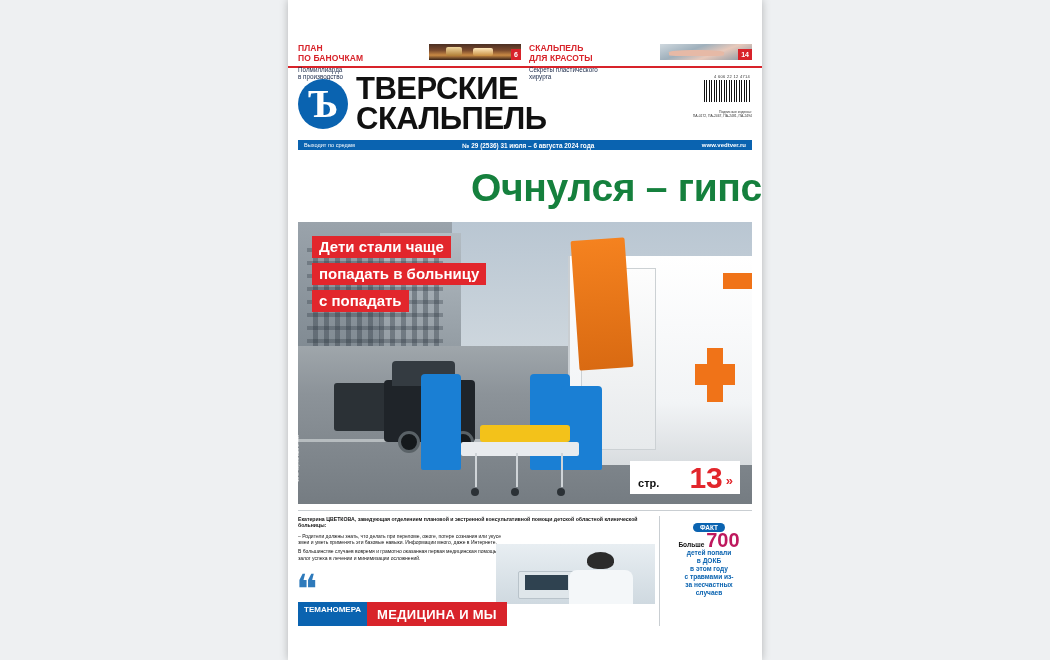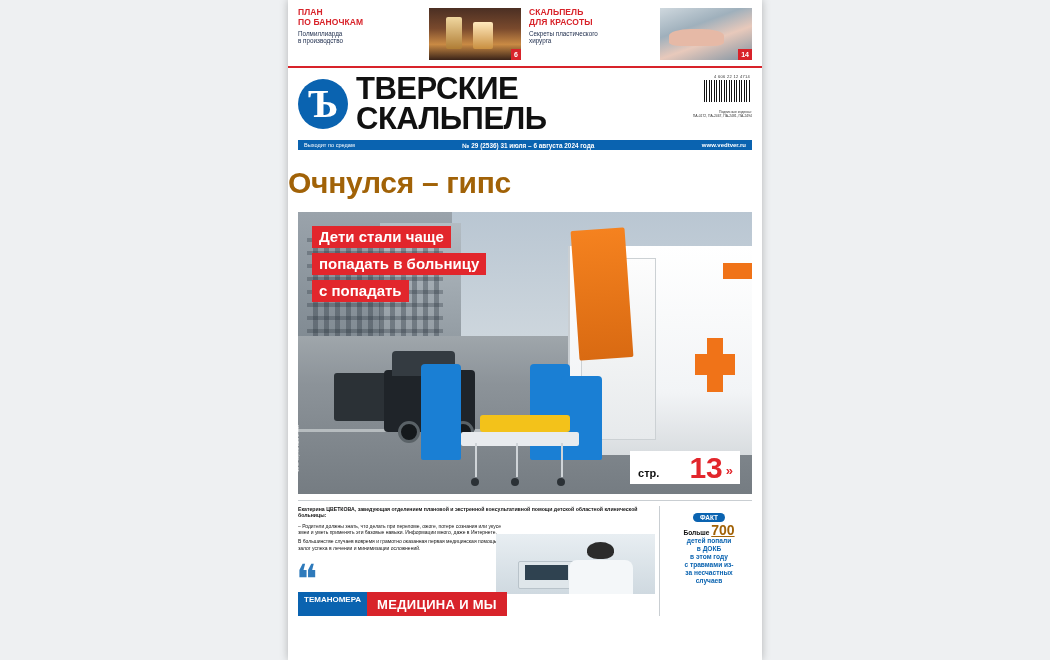--- a/index.html
+++ b/index.html
@@ -24,20 +24,21 @@
     gap:8px;
     border-bottom:2px solid #d8232a;
     height:68px;
     box-sizing:border-box;
   }
   .teaser{
     display:flex;
     flex:1 1 0;
     gap:4px;
     min-width:0;
+    margin-top:36px;
   }
   .teaser-text{
     width:58%;
     min-width:0;
   }
   .teaser-title{
     color:#d8232a;
     font-weight:bold;
     font-size:8.5px;
     line-height:9.5px;
@@ -146,24 +147,24 @@
     padding:2px 6px;
     font-size:5.6px;
     height:10px;
     box-sizing:border-box;
   }
   .infobar .center{font-size:6.4px;font-weight:bold;}
   .infobar .site{font-weight:bold;font-size:6px;}
 
   
   .headline{
-    text-align:left;
-    font-size:30px;
+    text-align:right;
+    font-size:39px;
     font-weight:bold;
-    color:#a16207;
+    color:#15803d;
     margin:16px 0 12px 0;
     letter-spacing:-.3px;
   }
 
   
   .photo-wrap{
     position:relative;
     margin:0 10px;
     height:282px;
     overflow:hidden;
@@ -291,21 +292,21 @@
     border-left:1px solid #c9ced2;
     padding-left:6px;
     text-align:center;
     position:relative;
   }
   .fact-badge{
     background:#0a63b0;color:#fff;font-size:6.5px;font-weight:bold;
     display:inline-block;padding:1px 7px;border-radius:7px;margin-bottom:4px;
   }
   .fact-text{font-size:6.6px;line-height:8px;color:#111;font-weight:bold;}
-  .fact-text .big{font-size:14px;color:#a16207;font-weight:bold;text-decoration:underline;}
+  .fact-text .big{font-size:20px;color:#be185d;font-weight:bold;}
   .fact-text .blue{color:#0a63b0;}
 </style>
 </head>
 <body>
 
 <div class="page">
 
   <div class="teasers">
 
     <div class="teaser">

